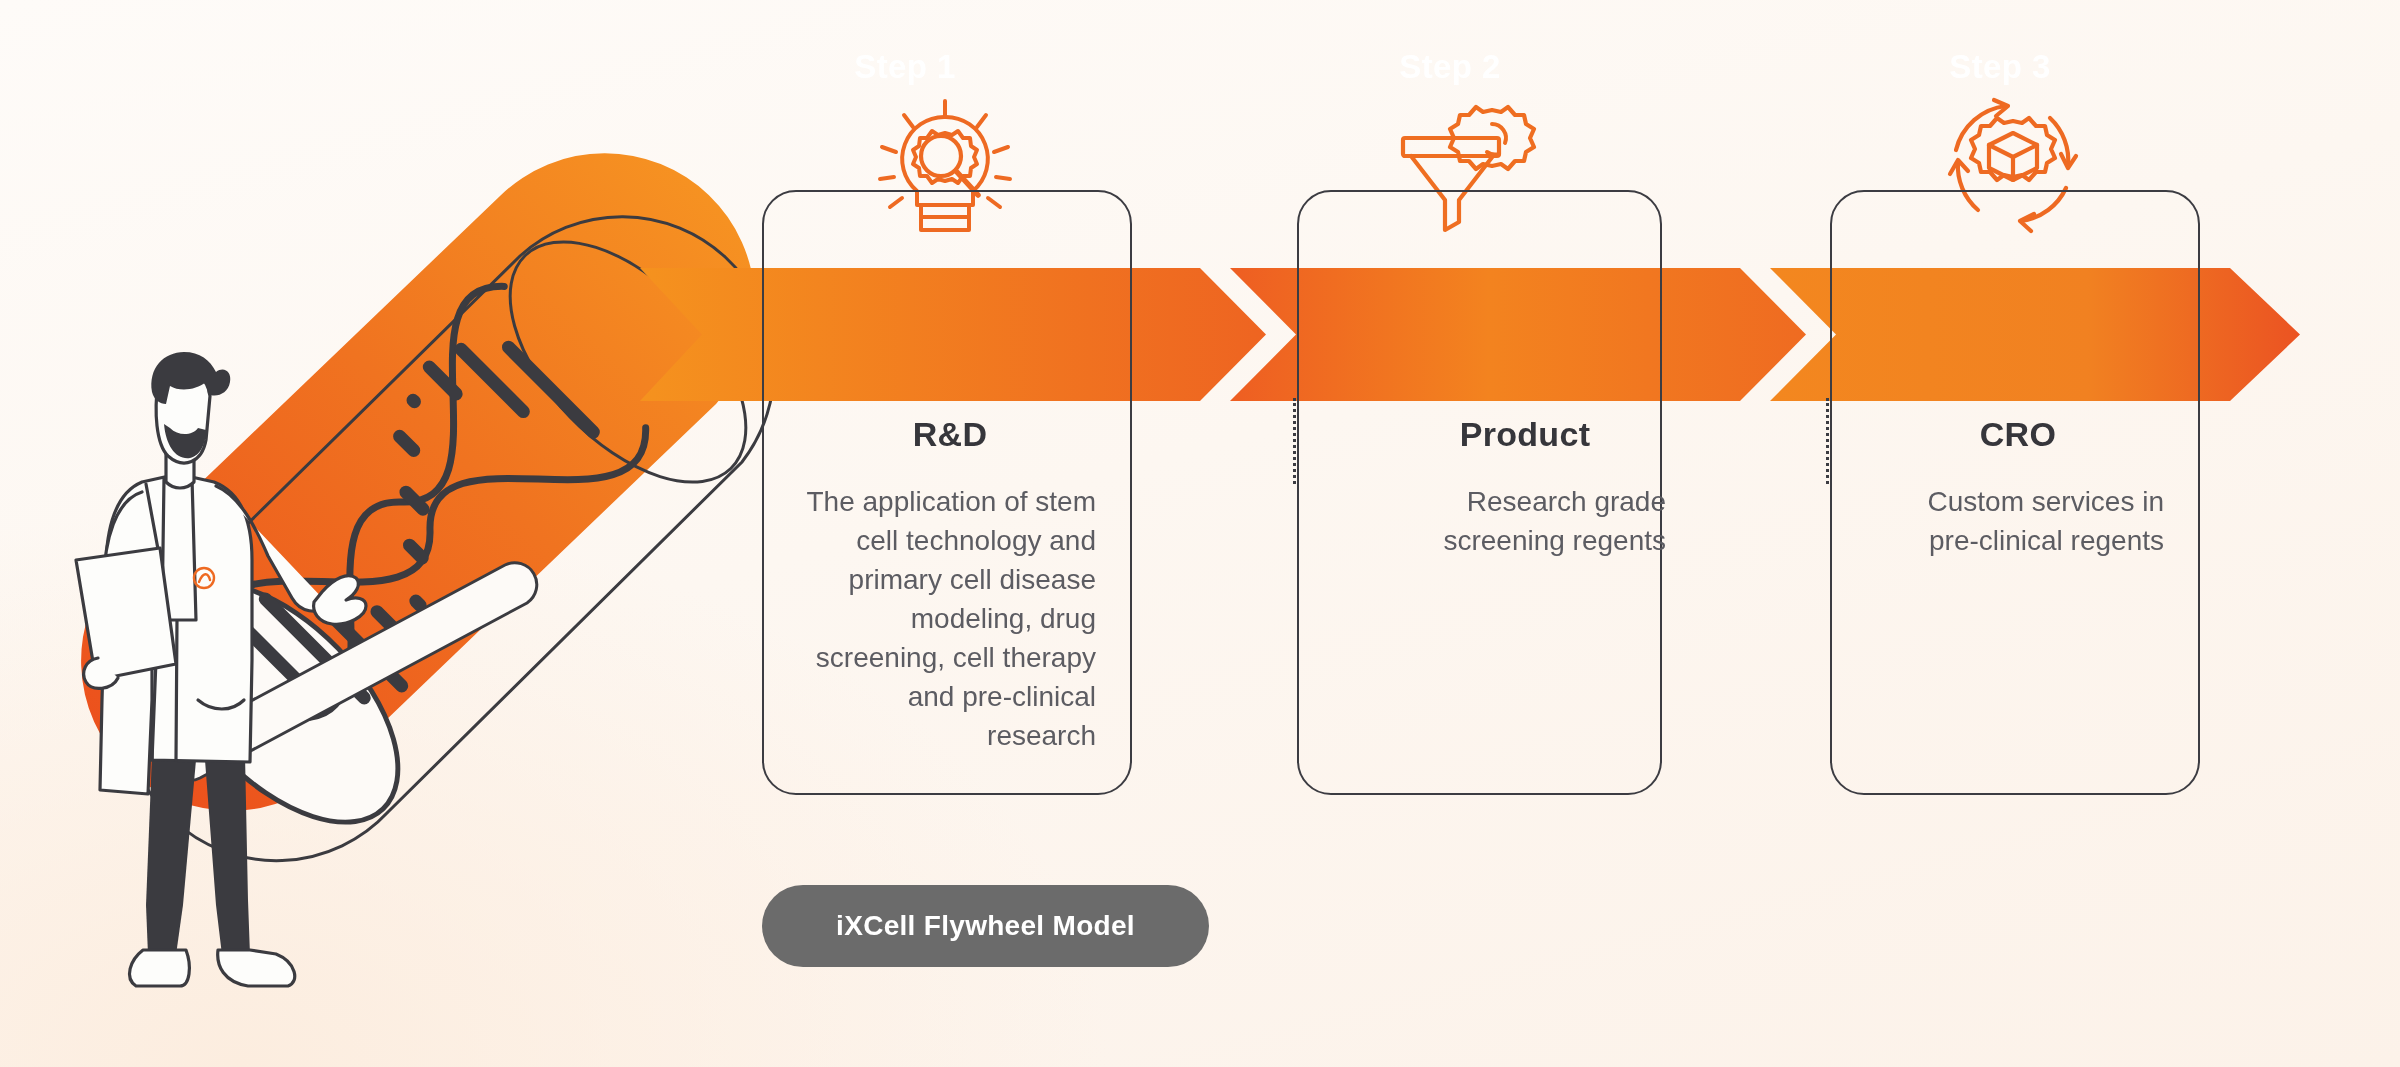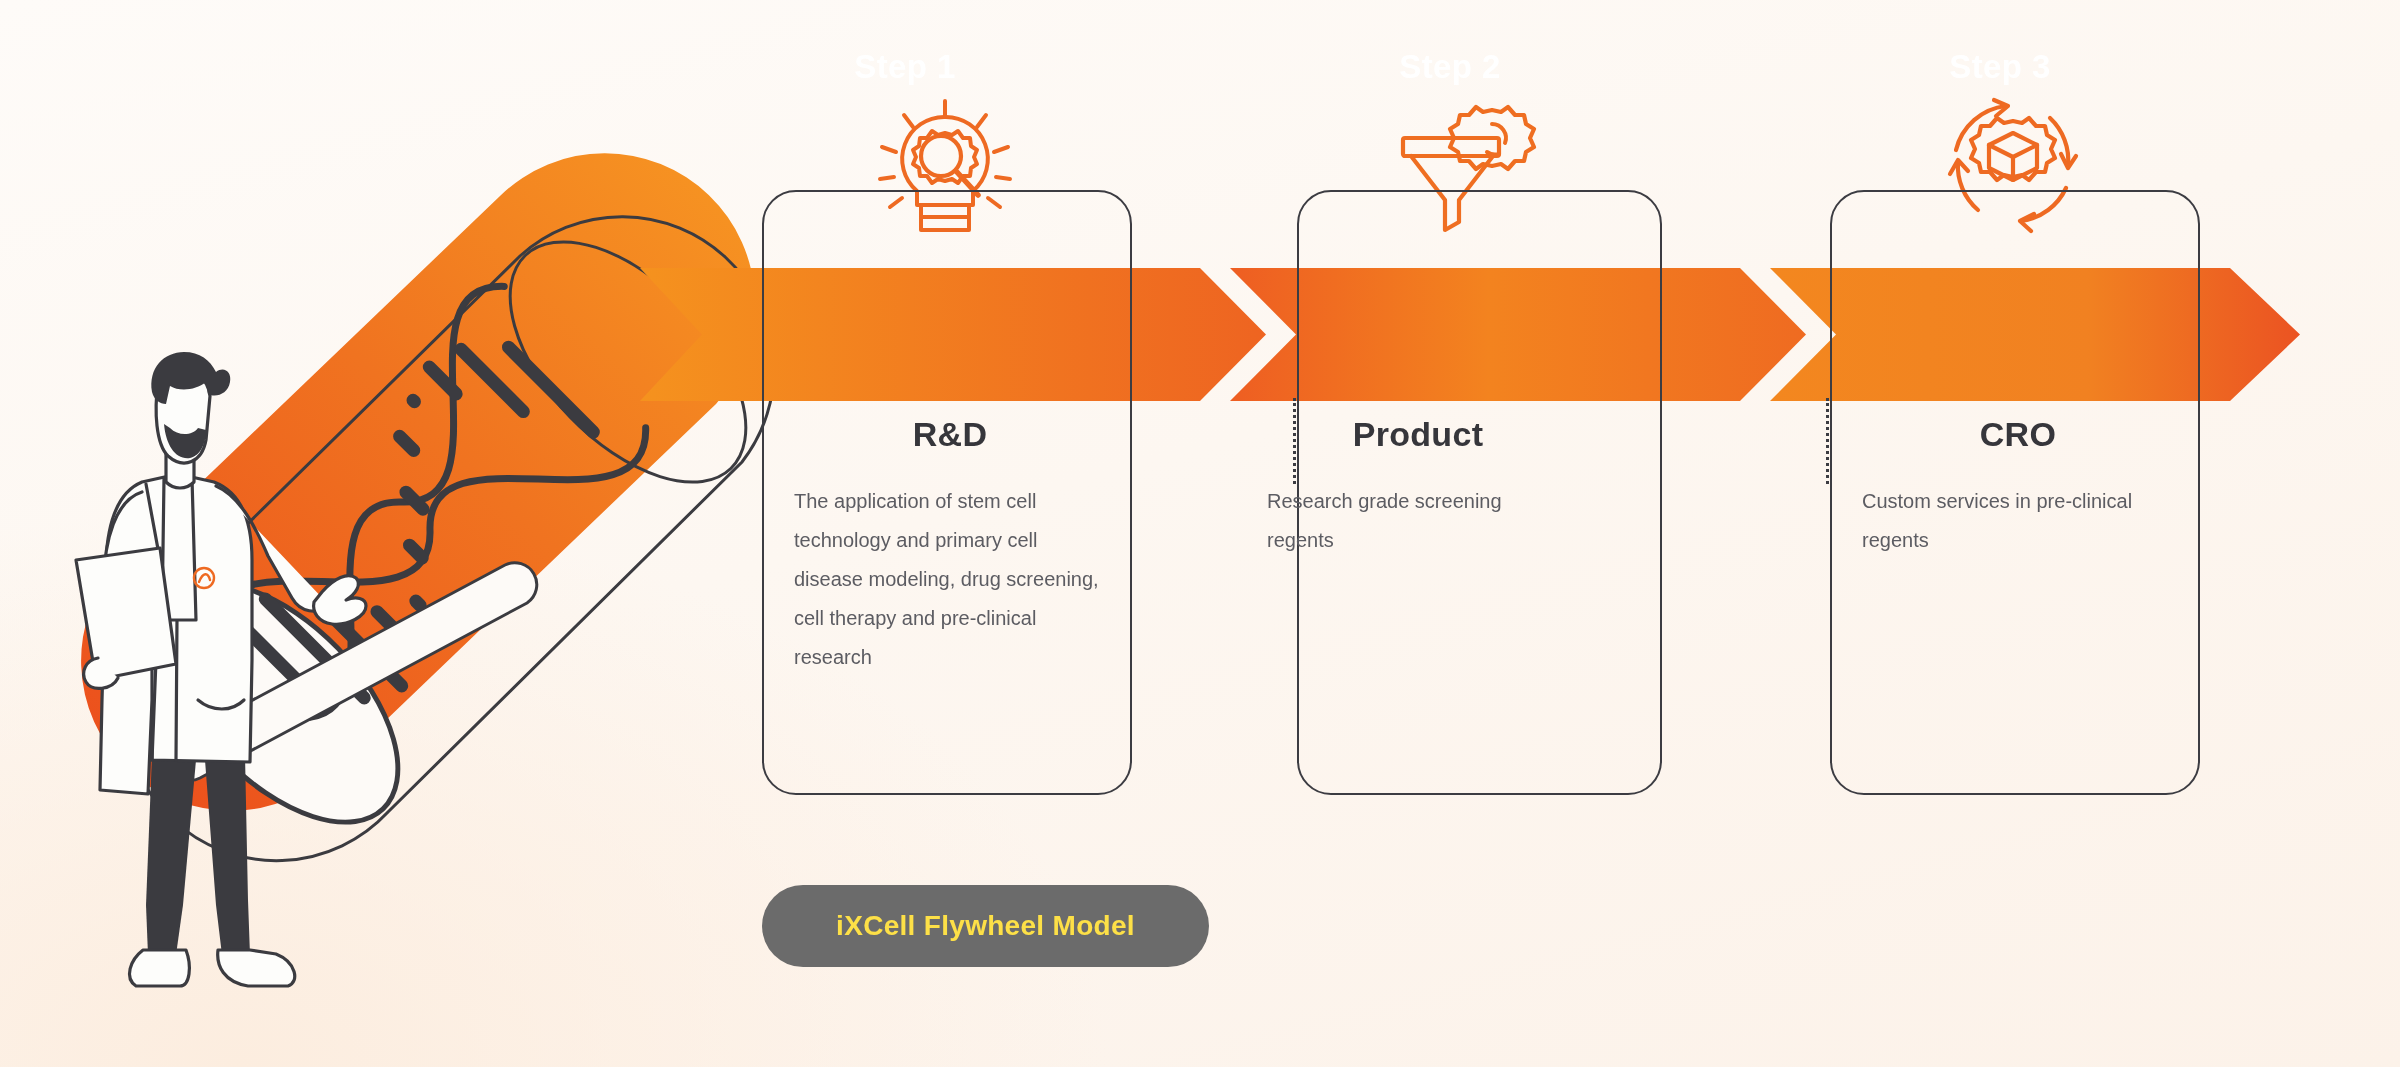--- a/index.html
+++ b/index.html
@@ -73,37 +73,37 @@
   }
   .col-title {
     font-size: 34px;
     font-weight: bold;
     color: #36363B;
     letter-spacing: 0.3px;
     margin: 0 0 28px 0;
     white-space: nowrap;
   }
   .col-body {
-    font-size: 20px;
+    font-size: 28px;
     line-height: 39px;
     color: #5C5C62;
-    margin: 4px;
-    text-align: left;
+    margin: 14px;
+    text-align: right;
   }
 
   
   .badge {
     position: absolute;
     left: 762px;
     top: 885px;
     width: 447px;
     height: 82px;
     border-radius: 41px;
     background: #6B6B6B;
-    color: #fde047;
+    color: #ffffff;
     font-size: 28px;
     font-weight: bold;
     display: flex;
     align-items: center;
     justify-content: center;
     letter-spacing: 0.3px;
   }
 </style>
 </head>
 <body>
@@ -318,21 +318,21 @@
   <div class="card-outline" style="left:1830px; top:190px; width:370px; height:605px;"></div>
 
   <div class="dotted-sep" style="left:1293px; top:398px; height:86px;"></div>
   <div class="dotted-sep" style="left:1826px; top:398px; height:86px;"></div>
 
   <div class="col" style="left:790px; top:415px; width:320px;">
     <h2 class="col-title">R&amp;D</h2>
     <p class="col-body">The application of stem cell technology and primary cell disease modeling, drug screening, cell therapy and pre-clinical research</p>
   </div>
 
-  <div class="col" style="left:1263px; top:415px; width:310px;">
+  <div class="col" style="left:1370px; top:415px; width:310px;">
     <h2 class="col-title">Product</h2>
     <p class="col-body">Research grade screening regents</p>
   </div>
 
   <div class="col" style="left:1858px; top:415px; width:320px;">
     <h2 class="col-title">CRO</h2>
     <p class="col-body">Custom services in pre-clinical regents</p>
   </div>
 
   <div class="badge">

